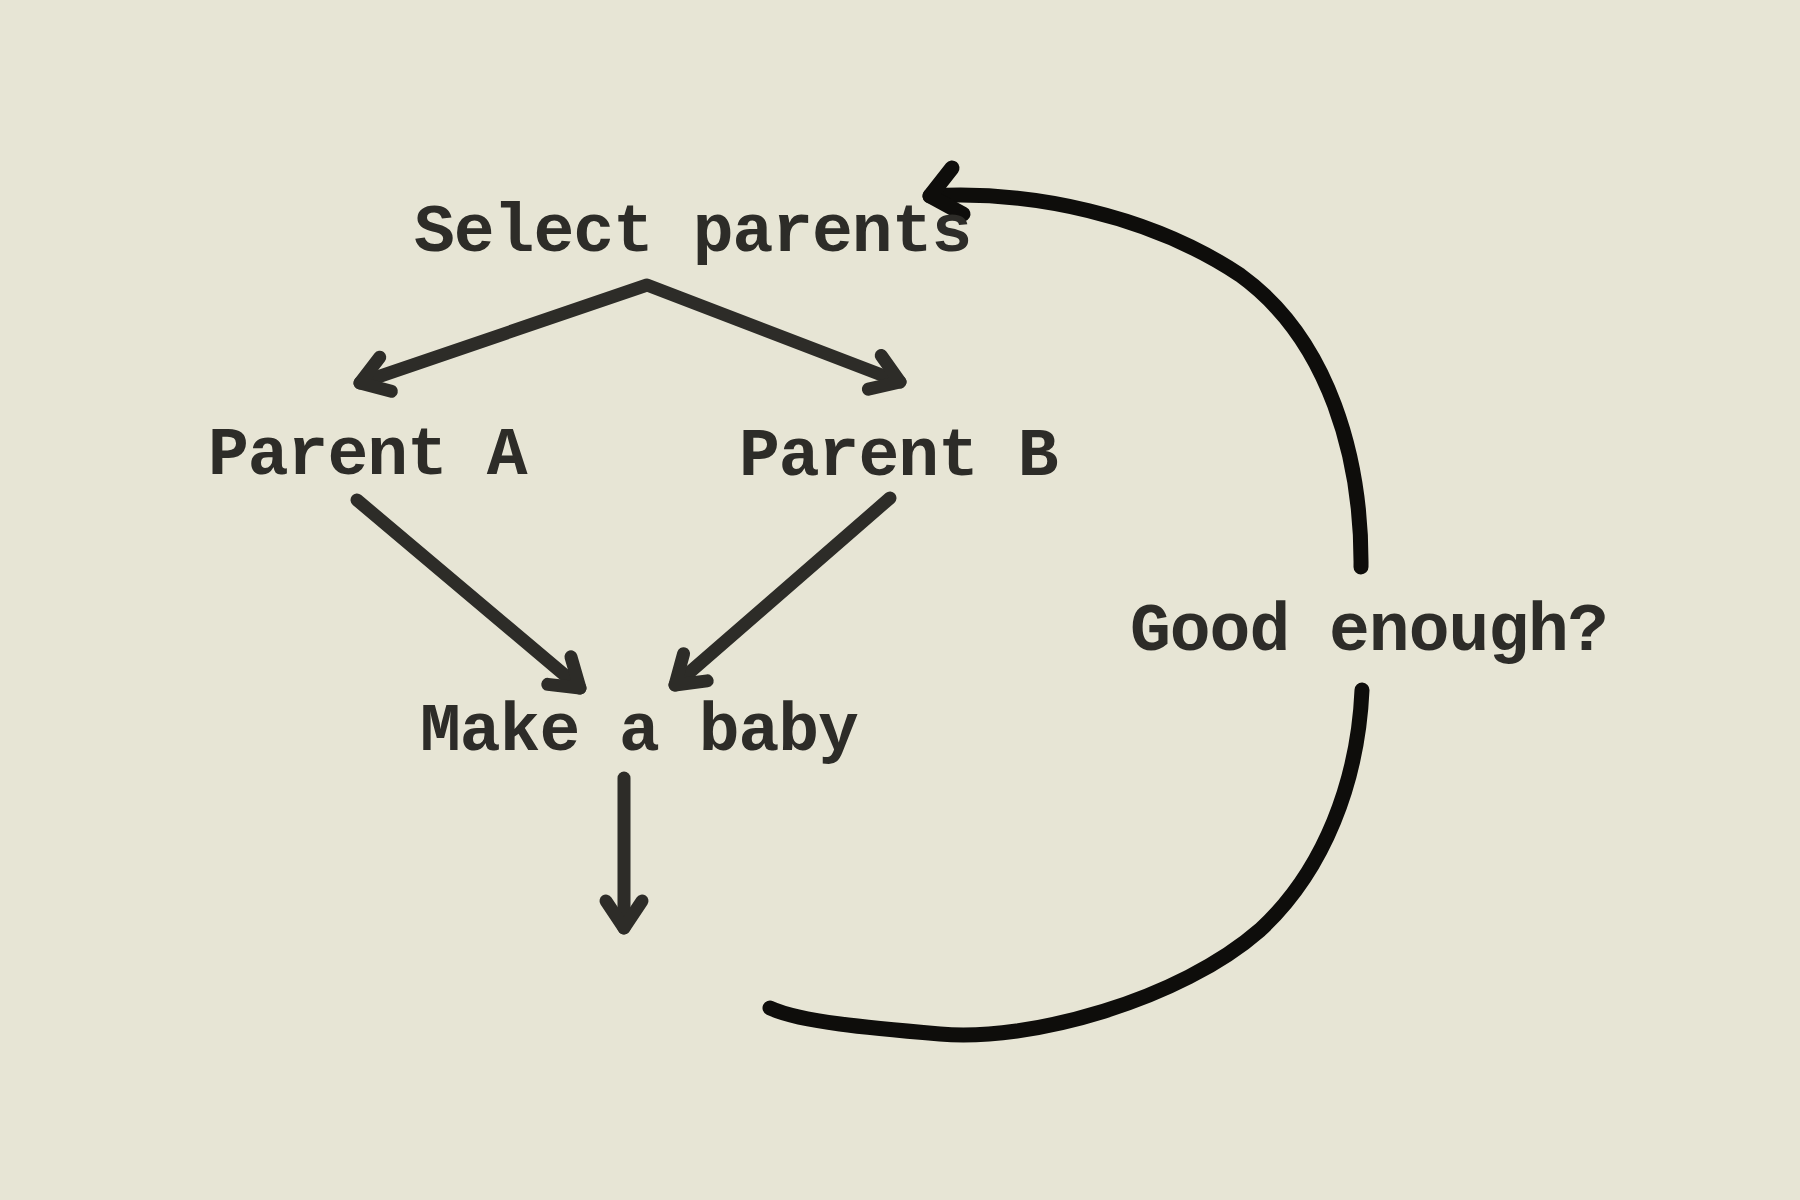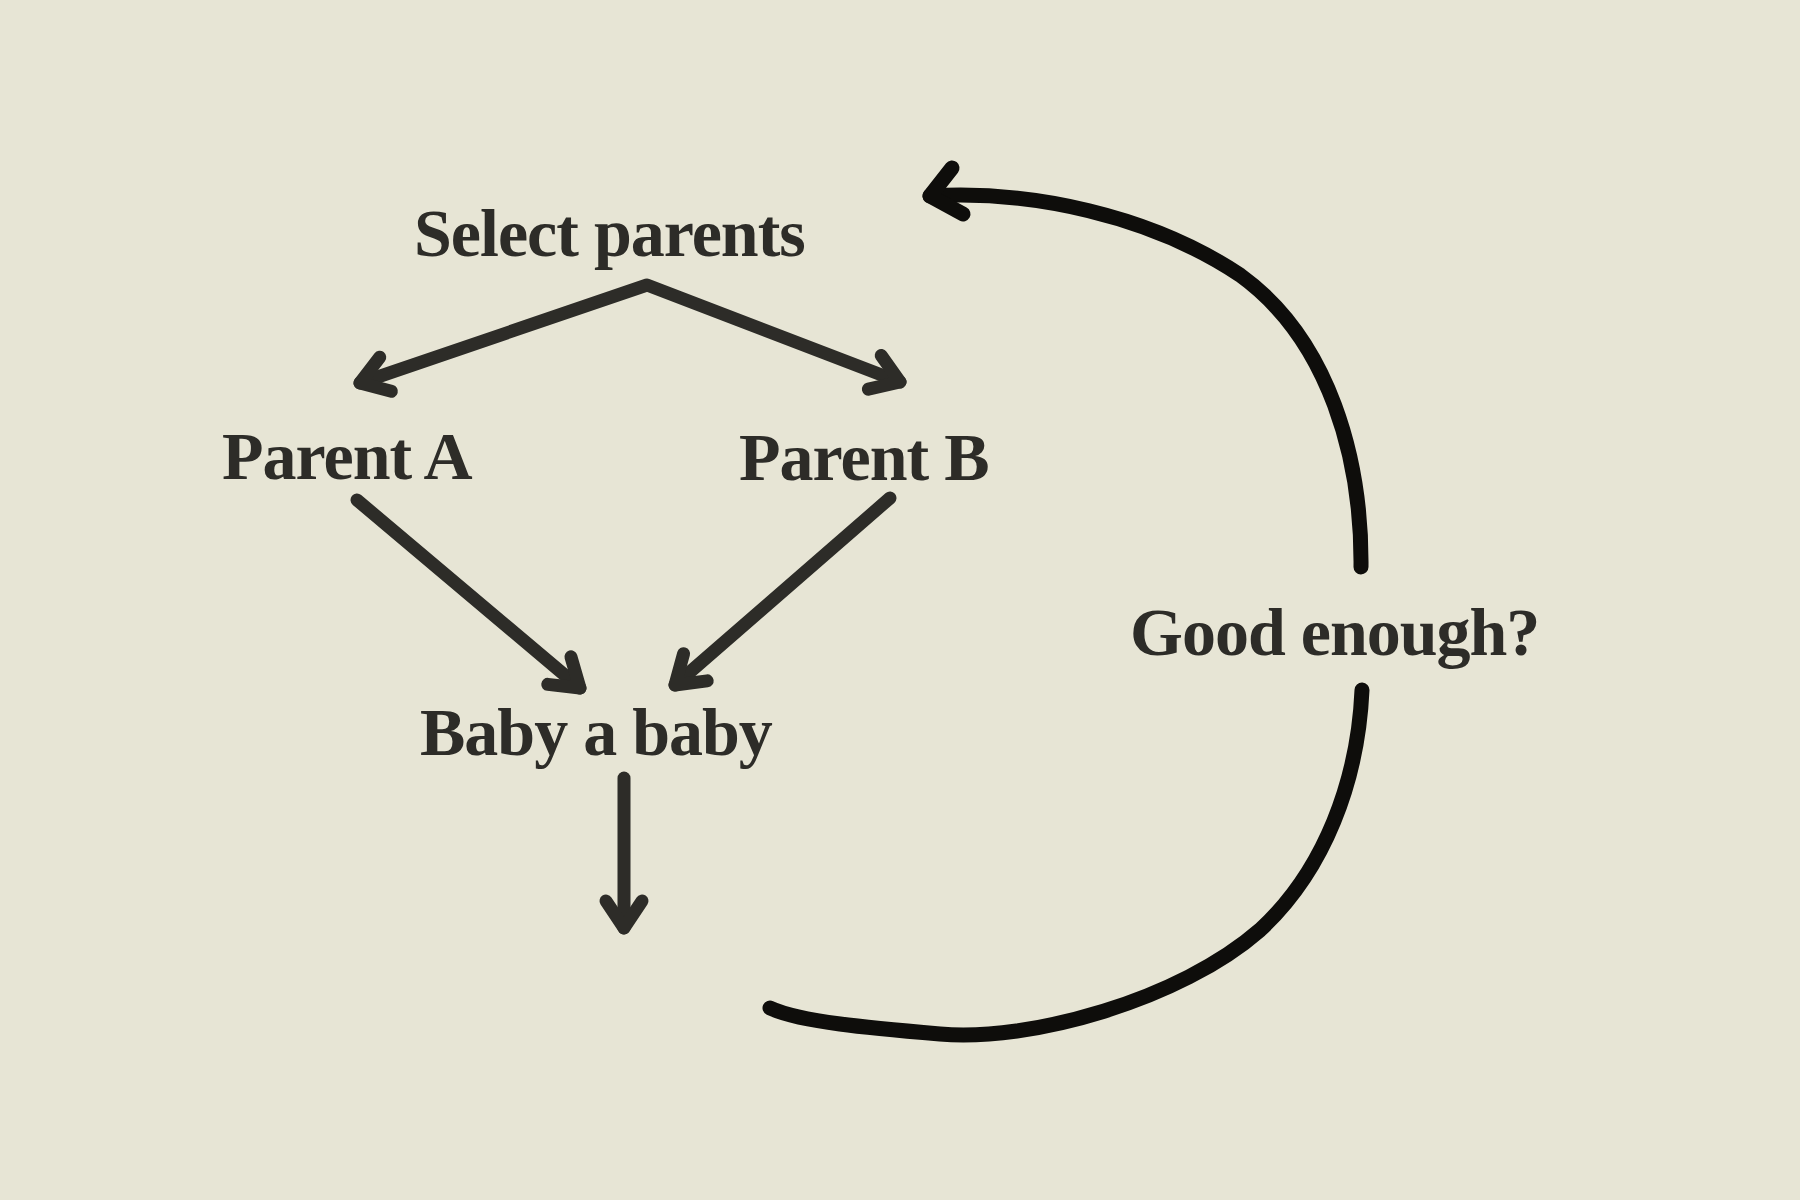--- a/index.html
+++ b/index.html
@@ -2,33 +2,33 @@
 <html><head>
 <meta charset="utf-8">
 <style>
   html, body { margin: 0; padding: 0; }
   .stage {
     position: relative;
     width: 1800px;
     height: 1200px;
     background: #e7e5d5;
     overflow: hidden;
-    font-family: Liberation Serif, serif;
+    font-family: Liberation Mono, monospace;
   }
   .node-label {
     position: absolute;
     font-weight: 700;
     color: #2d2c28;
     font-size: 68px;
     line-height: 1;
     letter-spacing: -1px;
     white-space: nowrap;
   }
   #lbl-select-parents { left: 414px; top: 199px; }
-  #lbl-parent-a       { left: 222px; top: 422px; }
+  #lbl-parent-a       { left: 208px; top: 422px; }
   #lbl-parent-b       { left: 739px; top: 423px; text-align: center; }
   #lbl-make-a-baby    { left: 420px; top: 698px; }
   #lbl-baby           { left: 547px; top: 953px; }
   #lbl-good-enough    { left: 1130px; top: 598px; }
   svg.wires { position: absolute; left: 0; top: 0; }
 </style>
 </head>
 <body>
 
 <div class="stage">
@@ -54,18 +54,18 @@
 
     <path d="M 952 168 L 930 196 L 963 214" fill="none" stroke="#0e0d0b" stroke-width="15" stroke-linecap="round" stroke-linejoin="round"></path>
   </svg>
 
   <div class="node-label" id="lbl-select-parents">Select parents</div>
 
   <div class="node-label" id="lbl-parent-a">Parent A</div>
 
   <div class="node-label" id="lbl-parent-b">Parent B</div>
 
-  <div class="node-label" id="lbl-make-a-baby">Baby a baby</div>
+  <div class="node-label" id="lbl-make-a-baby">Make a baby</div>
 
 
   <div class="node-label" id="lbl-good-enough">Good enough?</div>
 
 </div>
 
 </body></html>

